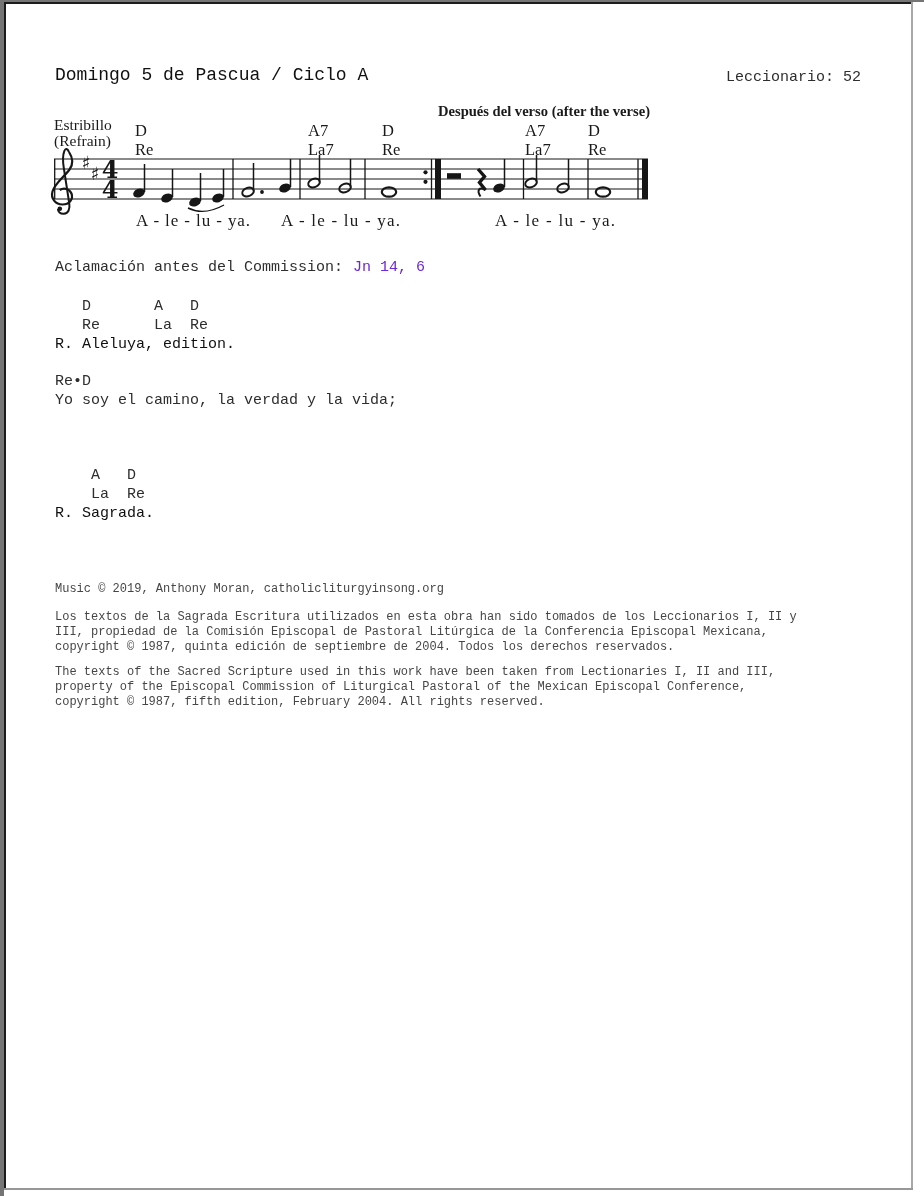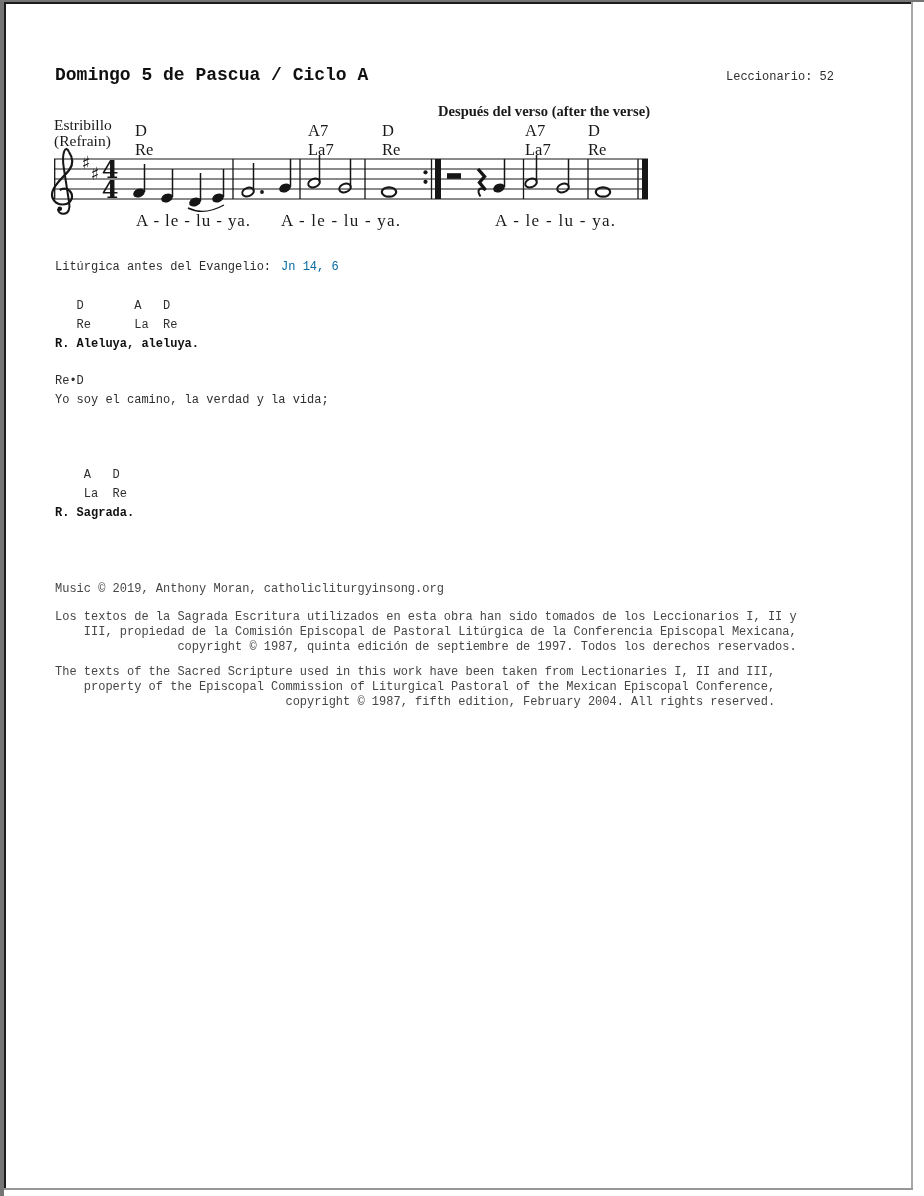--- a/index.html
+++ b/index.html
@@ -1,24 +1,24 @@
 <!DOCTYPE html>
 <html><head>
 <meta charset="utf-8">
 <style>
   html,body{margin:0;padding:0;background:#7a7a7a;}
   .page{position:relative;width:924px;height:1196px;background:#ffffff;overflow:hidden;
         font-family:"Liberation Sans",sans-serif;}
   .edge{position:absolute;}
   .mono{position:absolute;margin:0;font-family:"Liberation Mono","DejaVu Sans Mono",monospace;
-        font-size:12px;line-height:19px;color:#2e2e2e;white-space:pre;}
-  .mono.b{font-weight:bold;color:#101010;}
+        font-size:15px;line-height:19px;color:#2e2e2e;white-space:pre;}
+  .mono.b{font-weight:normal;color:#101010;}
   .t18{font-size:18px;}
-  .foot{font-size:12px;line-height:15px;color:#464646;text-align:right;}
-  .ref{padding-left:10px;color:#0369a1;font-weight:normal;}
+  .foot{font-size:12px;line-height:15px;color:#464646;}
+  .ref{padding-left:10px;color:#6d28d9;font-weight:normal;}
   .serif{font-family:"Liberation Serif","DejaVu Serif",serif;fill:#1a1a1a;}
   svg.music{position:absolute;left:0;top:0;}
   svg .ink{stroke:#161616;fill:none;}
   svg .fill{fill:#161616;stroke:none;}
 </style>
 </head>
 <body>
 
 <div class="page">
 
@@ -143,34 +143,34 @@
       <rect class="fill" x="642" y="159" width="6" height="40"></rect>
     </g>
 
     <g style="font-size:17px;">
       <text class="serif" x="136" y="226" textLength="114" lengthAdjust="spacing">A - le - lu - ya.</text>
       <text class="serif" x="281" y="226" textLength="119" lengthAdjust="spacing">A - le - lu - ya.</text>
       <text class="serif" x="495" y="226" textLength="120" lengthAdjust="spacing">A - le - lu - ya.</text>
     </g>
   </svg>
 
-  <pre class="mono" style="left:55px;top:258px"><span class="b">Litúrgica antes del Evangelio:</span><span class="ref">Jn 14, 6</span></pre>
+  <pre class="mono" style="left:55px;top:258px"><span class="b">Aclamación antes del Commission:</span><span class="ref">Jn 14, 6</span></pre>
 
   <pre class="mono" style="left:55px;top:297px">   D       A   D</pre>
   <pre class="mono" style="left:55px;top:316px">   Re      La  Re</pre>
-  <pre class="mono b" style="left:55px;top:335px">R. Aleluya, aleluya.</pre>
+  <pre class="mono b" style="left:55px;top:335px">R. Aleluya, edition.</pre>
 
   <pre class="mono" style="left:55px;top:372px">Re•D</pre>
   <pre class="mono" style="left:55px;top:391px">Yo soy el camino, la verdad y la vida;</pre>
 
   <pre class="mono" style="left:55px;top:466px">    A   D</pre>
   <pre class="mono" style="left:55px;top:485px">    La  Re</pre>
   <pre class="mono b" style="left:55px;top:504px">R. Sagrada.</pre>
 
   <pre class="mono foot" style="left:55px;top:582px">Music © 2019, Anthony Moran, catholicliturgyinsong.org</pre>
   <pre class="mono foot" style="left:55px;top:610px">Los textos de la Sagrada Escritura utilizados en esta obra han sido tomados de los Leccionarios I, II y
 III, propiedad de la Comisión Episcopal de Pastoral Litúrgica de la Conferencia Episcopal Mexicana,
-copyright © 1987, quinta edición de septiembre de 1997. Todos los derechos reservados.</pre>
+copyright © 1987, quinta edición de septiembre de 2004. Todos los derechos reservados.</pre>
   <pre class="mono foot" style="left:55px;top:665px">The texts of the Sacred Scripture used in this work have been taken from Lectionaries I, II and III,
 property of the Episcopal Commission of Liturgical Pastoral of the Mexican Episcopal Conference,
 copyright © 1987, fifth edition, February 2004. All rights reserved.</pre>
 
 </div>
 
 </body></html>

